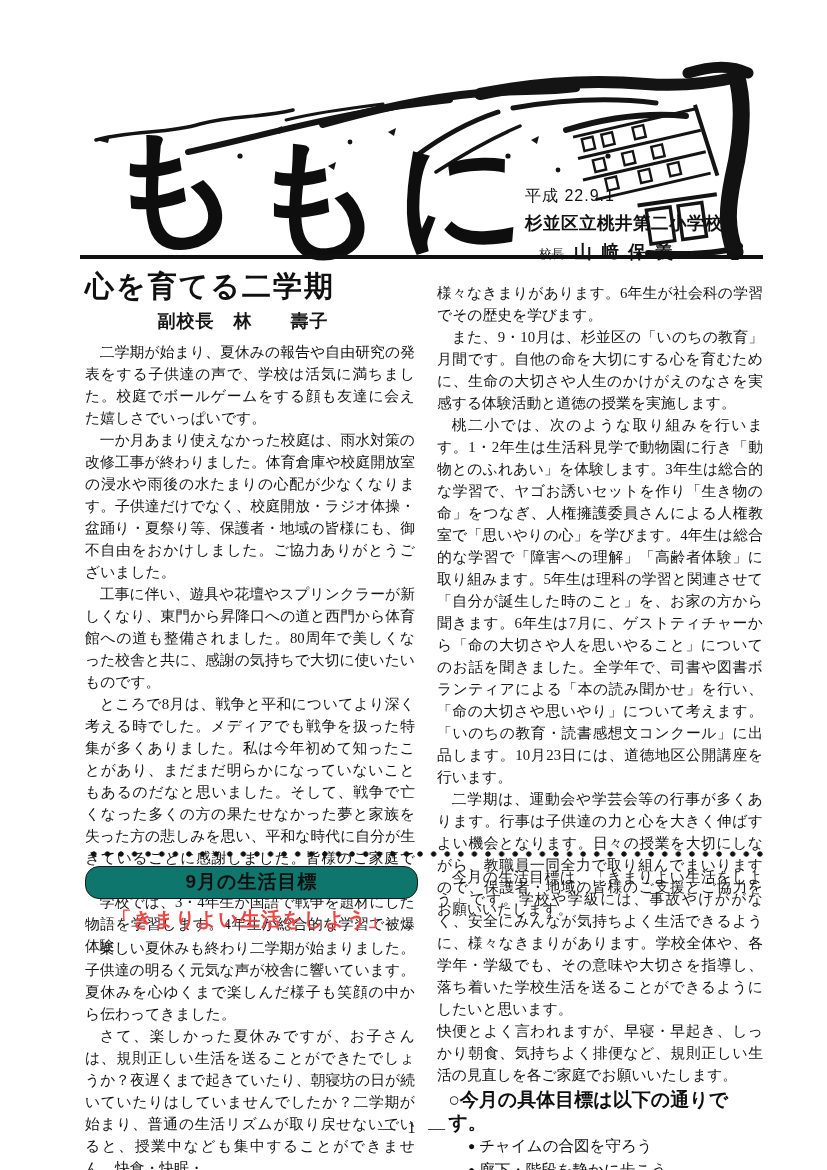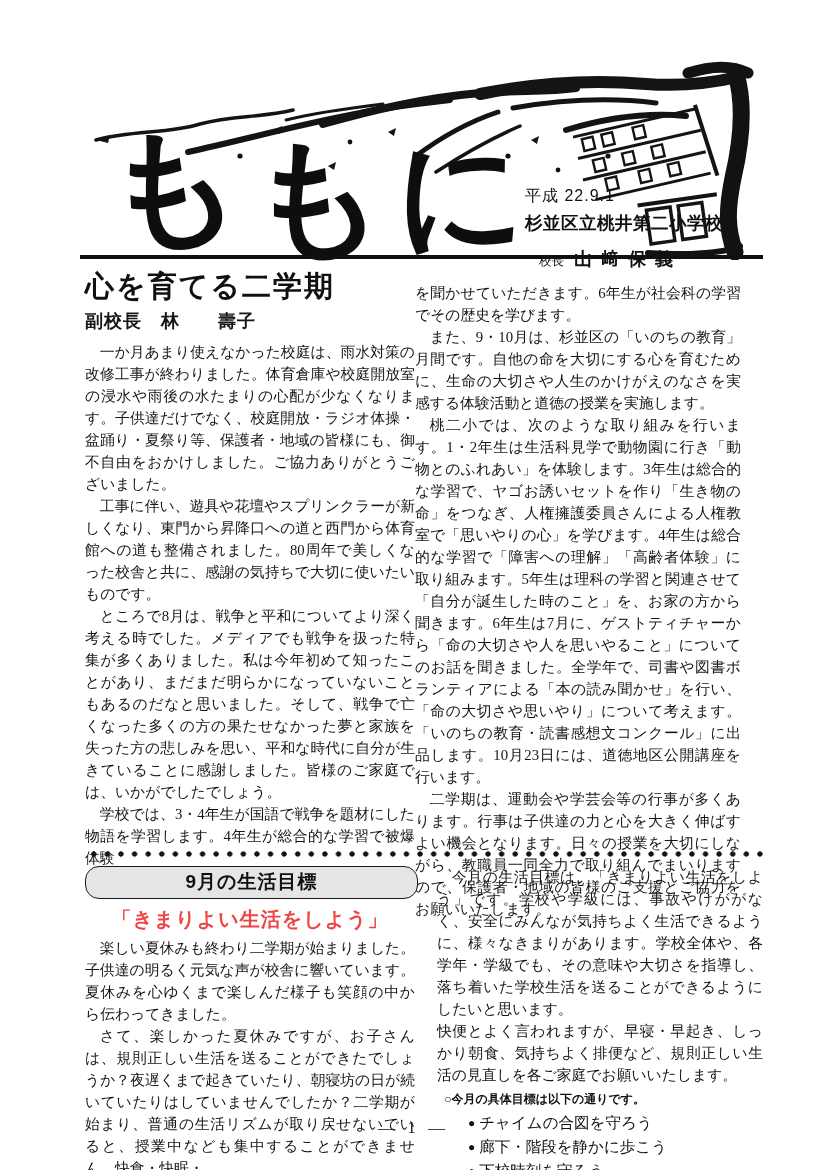--- a/index.html
+++ b/index.html
@@ -15,64 +15,64 @@
     position:absolute; font-family:"DejaVu Sans","Liberation Sans",sans-serif;
     font-weight:900; color:#0e0e0e; line-height:1; user-select:none;
   }
   #cal-1{left:106px; top:120px; font-size:130px; transform:rotate(-9deg);}
   #cal-2{left:250px; top:130px; font-size:130px; transform:rotate(-6deg);}
   #cal-3{left:396px; top:131px; font-size:126px; transform:rotate(-2deg);}
   #issue-info{position:absolute; left:525px; top:186px; width:235px;
     font-family:"Liberation Sans","DejaVu Sans",sans-serif; color:#111;}
   #issue-date{font-size:16px; letter-spacing:1px;}
   #issue-school{font-size:17.5px; font-weight:bold; margin-top:4px; letter-spacing:0.5px;}
-  #issue-principal{margin-top:12px; white-space:nowrap;}
+  #issue-principal{margin-top:5px; white-space:nowrap;}
   #principal-label{font-size:12.5px; margin-left:14px; margin-right:10px;}
   #principal-name{font-size:18px; font-weight:bold; letter-spacing:9px;}
   #head-rule{position:absolute; left:80px; top:255px; width:683px; height:4px; background:#101010;}
   
-  #article{position:absolute; left:85px; top:267px; width:678px; display:flex; }
+  #article{position:absolute; left:85px; top:267px; width:678px; display:flex; gap:22px;}
   .col-l{width:330px;}
   .col-r{width:326px;}
   h1#article-title{
     margin:0 0 2px 0; font-family:"Liberation Sans","DejaVu Sans",sans-serif;
     font-size:29px; font-weight:bold; letter-spacing:2px; color:#101010;
   }
   #article-author{
     font-family:"Liberation Sans","DejaVu Sans",sans-serif;
-    font-size:18px; font-weight:bold; text-align:left; padding-right:14px;
+    font-size:18px; font-weight:bold; text-align:center; padding-right:14px;
     margin:2px 0 8px 0; letter-spacing:1px;
   }
   p.body{
     margin:0; font-size:14.8px; line-height:22px; text-align:justify;
     text-indent:1em; color:#141414;
   }
   p.body.cont{text-indent:0;}
   .col-r.article-right{padding-top:15px;}
   
   #dotted-divider{
     position:absolute; left:85px; top:850px; width:678px; height:8px;
     background-image:radial-gradient(circle, #121212 2.3px, transparent 3px);
     background-size:13.6px 8px; background-repeat:repeat-x; background-position:2px center;
   }
   
   #section2{position:absolute; left:85px; top:866px; width:678px; display:flex; gap:22px;}
   #goal-box{
     width:333px; box-sizing:border-box; border:1.6px solid #1a1a1a; border-radius:14px;
-    background:#e5e5e5; text-align:center; padding:2px 0 3px 0;
+    background:#0f766e; text-align:center; padding:2px 0 3px 0;
     font-family:"Liberation Sans","DejaVu Sans",sans-serif;
     font-size:19px; font-weight:bold; letter-spacing:1px; color:#101010;
   }
   #goal-subtitle{
     font-family:"Liberation Sans","DejaVu Sans",sans-serif;
     font-size:20px; font-weight:bold; text-align:center; letter-spacing:1px;
     margin:7px 0 4px 0; color:#ef4444;
   }
   #goal-list{margin-top:2px; font-family:"Liberation Sans","DejaVu Sans",sans-serif;}
-  #goal-intro{font-size:12px; font-weight:bold; line-height:23px; padding-left:0.6em; color:#101010;}
+  #goal-intro{font-size:19px; font-weight:bold; line-height:23px; padding-left:0.6em; color:#101010;}
   .goal-item{font-size:15.5px; font-weight:normal; line-height:23px; padding-left:2em; color:#101010;}
   .goal-bullet{font-size:12px; vertical-align:1px; margin-right:4px;}
   
   #page-number{
     position:absolute; left:0; top:1118px; width:827px; text-align:center;
     font-size:17px; letter-spacing:4px; color:#222;
   }
 </style>
 </head>
 <body>
@@ -144,27 +144,28 @@
       </div>
     </div>
   </div>
 
   <div id="head-rule"></div>
 
   <div id="article">
     <div class="col-l">
       <h1 id="article-title">心を育てる二学期</h1>
       <div id="article-author">副校長　林　　壽子</div>
+      <p class="body">二学期が始まり、夏休みの報告や自由研究の発表をする子供達の声で、学校は活気に満ちました。校庭でボールゲームをする顔も友達に会えた嬉しさでいっぱいです。</p>
       <p class="body">一か月あまり使えなかった校庭は、雨水対策の改修工事が終わりました。体育倉庫や校庭開放室の浸水や雨後の水たまりの心配が少なくなります。子供達だけでなく、校庭開放・ラジオ体操・盆踊り・夏祭り等、保護者・地域の皆様にも、御不自由をおかけしました。ご協力ありがとうございました。</p>
       <p class="body">工事に伴い、遊具や花壇やスプリンクラーが新しくなり、東門から昇降口への道と西門から体育館への道も整備されました。80周年で美しくなった校舎と共に、感謝の気持ちで大切に使いたいものです。</p>
       <p class="body">ところで8月は、戦争と平和についてより深く考える時でした。メディアでも戦争を扱った特集が多くありました。私は今年初めて知ったことがあり、まだまだ明らかになっていないこともあるのだなと思いました。そして、戦争で亡くなった多くの方の果たせなかった夢と家族を失った方の悲しみを思い、平和な時代に自分が生きていることに感謝しました。皆様のご家庭では、いかがでしたでしょう。</p>
       <p class="body">学校では、3・4年生が国語で戦争を題材にした物語を学習します。4年生が総合的な学習で被爆体験</p>
     </div>
     <div class="col-r article-right">
-      <p class="body cont">を聞かせていただきます。6年生が社会科の学習でその歴史を学びます。</p>
+      <p class="body cont">様々なきまりがあります。6年生が社会科の学習でその歴史を学びます。</p>
       <p class="body">また、9・10月は、杉並区の「いのちの教育」月間です。自他の命を大切にする心を育むために、生命の大切さや人生のかけがえのなさを実感する体験活動と道徳の授業を実施します。</p>
       <p class="body">桃二小では、次のような取り組みを行います。1・2年生は生活科見学で動物園に行き「動物とのふれあい」を体験します。3年生は総合的な学習で、ヤゴお誘いセットを作り「生き物の命」をつなぎ、人権擁護委員さんによる人権教室で「思いやりの心」を学びます。4年生は総合的な学習で「障害への理解」「高齢者体験」に取り組みます。5年生は理科の学習と関連させて「自分が誕生した時のこと」を、お家の方から聞きます。6年生は7月に、ゲストティチャーから「命の大切さや人を思いやること」についてのお話を聞きました。全学年で、司書や図書ボランティアによる「本の読み聞かせ」を行い、「命の大切さや思いやり」について考えます。「いのちの教育・読書感想文コンクール」に出品します。10月23日には、道徳地区公開講座を行います。</p>
       <p class="body">二学期は、運動会や学芸会等の行事が多くあります。行事は子供達の力と心を大きく伸ばすよい機会となります。日々の授業を大切にしながら、教職員一同全力で取り組んでまいりますので、保護者・地域の皆様のご支援とご協力をお願いいたします。</p>
     </div>
   </div>
 
   <div id="dotted-divider"></div>
 
   <div id="section2">
     <div class="col-l">

